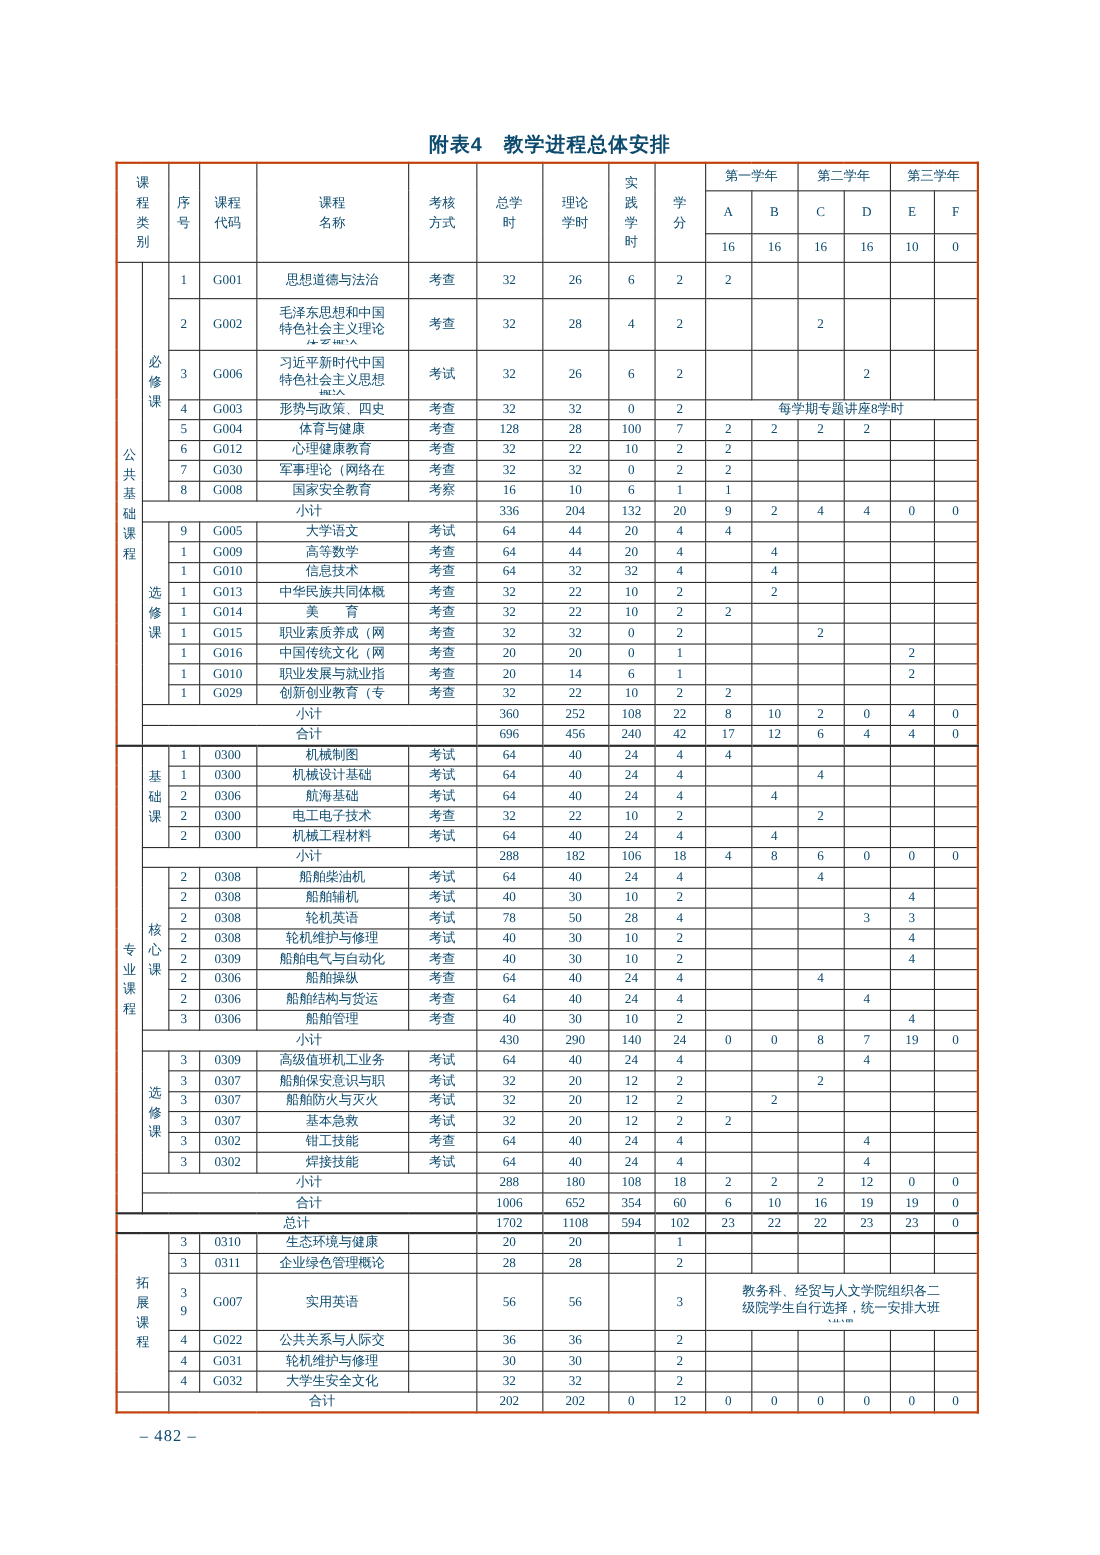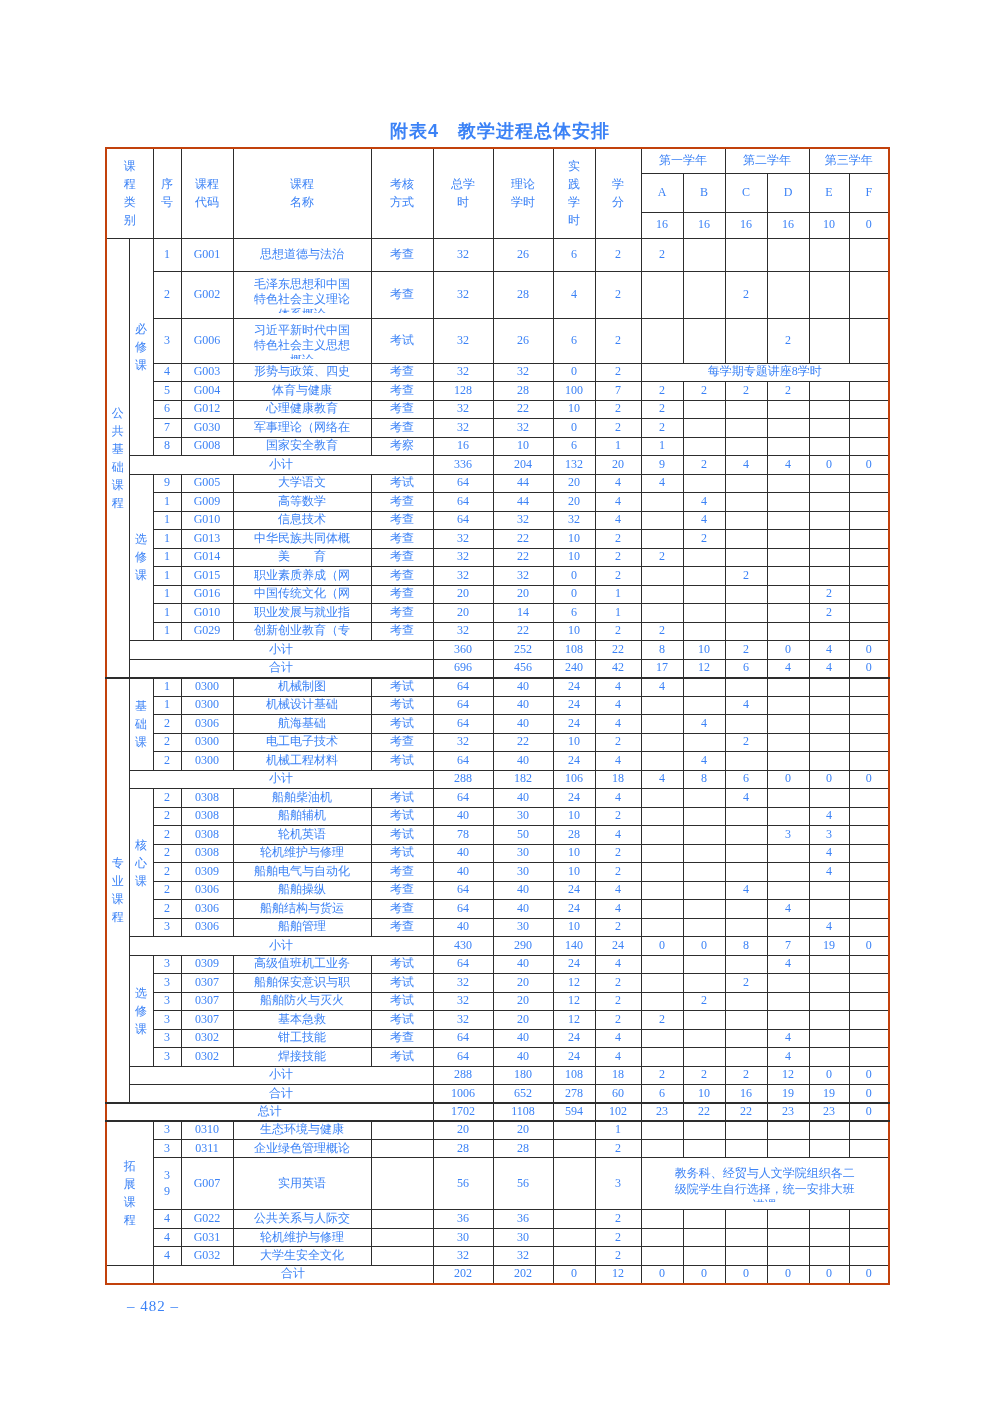--- a/index.html
+++ b/index.html
@@ -1,17 +1,17 @@
 <!DOCTYPE html>
 <html><head>
 <meta charset="utf-8">
 <style>
   html,body{margin:0;padding:0;background:#e8e8e8;}
   .page{position:relative;width:1000px;height:1414px;background:#ffffff;margin:0 auto;
-        font-family:"Liberation Serif","DejaVu Serif",serif;color:#3b82f6;overflow:hidden;}
+        font-family:"Liberation Serif","DejaVu Serif",serif;color:#0c4a6e;overflow:hidden;}
   .title{position:absolute;top:119px;left:0;width:100%;text-align:center;
          font-family:"Liberation Sans","DejaVu Sans",sans-serif;
          font-size:18px;font-weight:bold;letter-spacing:1px;}
   .tablewrap{position:absolute;left:105px;top:147px;width:783px;}
   table{border-collapse:collapse;table-layout:fixed;width:783px;border:2px solid #c2410c;}
   th,td{border:1px solid #2d2d2d;padding:0;text-align:center;vertical-align:middle;
         font-weight:normal;font-size:12px;line-height:1.3;overflow:hidden;}
   td>div,th>div{margin:0 auto;}
   .pre{white-space:pre-line;}
   .stack{display:inline-block;word-break:break-all;white-space:normal;line-height:1.5;vertical-align:middle;}
@@ -1876,21 +1876,21 @@
             <td colspan="5">
               <div class="pre">合计</div>
             </td>
             <td>
               <div class="pre">1006</div>
             </td>
             <td>
               <div class="pre">652</div>
             </td>
             <td>
-              <div class="pre">278</div>
+              <div class="pre">354</div>
             </td>
             <td>
               <div class="pre">60</div>
             </td>
             <td>
               <div class="pre">6</div>
             </td>
             <td>
               <div class="pre">10</div>
             </td>

